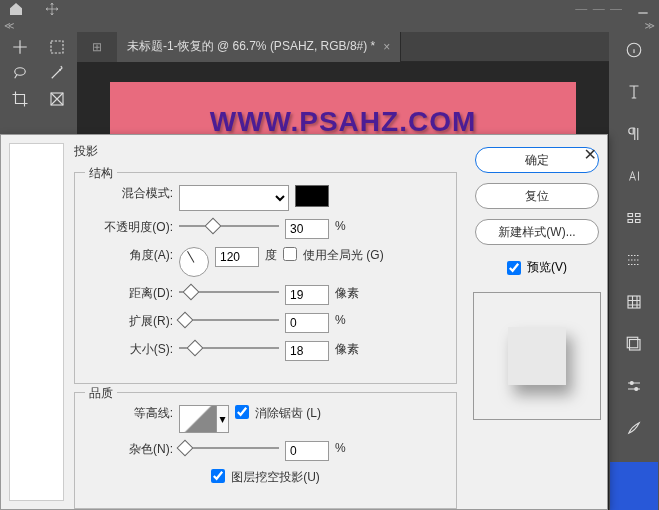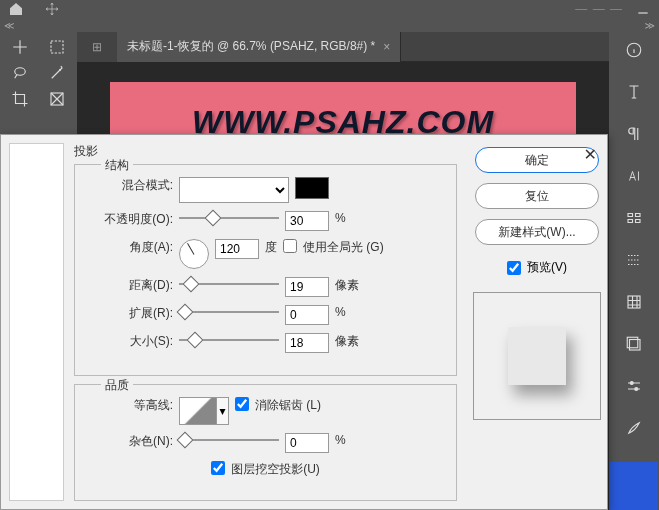--- a/index.html
+++ b/index.html
@@ -17,35 +17,35 @@
 .tool-btn{width:36px;height:26px;display:flex;align-items:center;justify-content:center;color:#ddd;cursor:pointer}
 .tool-btn svg{width:18px;height:18px;stroke:#ddd;fill:none;stroke-width:1.5}
 .doc-area{flex:1;background:#535353;position:relative}
 .tab-bar{height:30px;background:#434343;display:flex;align-items:center;border-bottom:1px solid #2a2a2a}
 .doc-tab{background:#535353;height:30px;padding:0 10px;display:flex;align-items:center;color:#ddd;gap:8px;border-right:1px solid #2a2a2a}
 .tab-close{color:#aaa;cursor:pointer}
 .tab-ctrl{width:40px;background:#434343;height:30px;display:flex;align-items:center;justify-content:center;color:#999}
 .canvas{position:absolute;top:30px;left:0;right:0;bottom:0;background:#282828;display:flex;justify-content:center}
 .canvas-img{width:466px;background:#8a8a8a;margin-top:20px;position:relative}
 .pink-banner{position:absolute;top:0;left:0;right:0;height:80px;background:#e86b7e;display:flex;align-items:center;justify-content:center}
-.banner-text{color:#0f172a;font-size:32px;font-weight:bold;font-style:italic;letter-spacing:1px;text-shadow:2px 2px 3px rgba(0,0,0,0.3)}
+.banner-text{color:#4c1d95;font-size:28px;font-weight:bold;letter-spacing:1px;text-shadow:2px 2px 3px rgba(0,0,0,0.3)}
 .right-panel{width:50px;background:#535353;display:flex;flex-direction:column;align-items:center;padding-top:4px;gap:14px}
 .rp-icon{width:28px;height:28px;display:flex;align-items:center;justify-content:center;color:#ddd;cursor:pointer}
 .rp-icon svg{width:18px;height:18px;stroke:#ddd;fill:none;stroke-width:1.5}
 .blue-sq{width:48px;height:48px;background:#2858d8;margin-top:auto}
 .dialog{position:absolute;left:0;top:134px;width:608px;height:376px;background:#f0f0f0;border:1px solid #999;box-shadow:2px 2px 8px rgba(0,0,0,0.3)}
 .dlg-close{position:absolute;right:10px;top:10px;font-size:16px;color:#333;cursor:pointer}
 .dlg-body{display:flex;height:100%}
 .dlg-left{width:55px;background:#fff;margin:8px 0 8px 8px;border:1px solid #ccc}
 .tree-item{padding:4px;display:flex;align-items:center;justify-content:center;border-bottom:1px solid #eee}
 .tree-item svg{width:14px;height:14px;stroke:#555;fill:none;stroke-width:1.5}
 .dlg-center{flex:1;padding:8px 10px}
-.section-title{color:#333;margin-bottom:4px}
+.section-title{color:#333;margin-bottom:12px}
 .fieldset{border:1px solid #bbb;padding:12px 10px 14px;margin-bottom:8px;position:relative}
-.fieldset-label{position:absolute;top:-8px;left:26px;background:#f0f0f0;padding:0 4px;color:#333}
+.fieldset-label{position:absolute;top:-8px;left:10px;background:#f0f0f0;padding:0 4px;color:#333}
 .form-row{display:flex;margin-bottom:8px;gap:6px}
 .form-label{width:88px;text-align:right;color:#333}
 .form-label-sm{color:#333}
 select{height:22px;border:1px solid #999;background:#fff;padding:12px 4px;width:110px}
 .color-sw{width:34px;height:22px;background:#000;border:1px solid #666}
 input[type=text]{width:44px;height:20px;border:1px solid #999;padding:0 4px;background:#fff}
 .slider{width:100px;height:14px;position:relative}
 .slider-track{position:absolute;top:6px;left:0;right:0;height:2px;background:#999}
 .slider-thumb{position:absolute;top:1px;width:12px;height:12px;background:#fff;border:1px solid #666;border-radius:0;transform:rotate(45deg)}
 .angle-dial{width:30px;height:30px;border:1px solid #999;border-radius:50%;background:#fff;position:relative}

